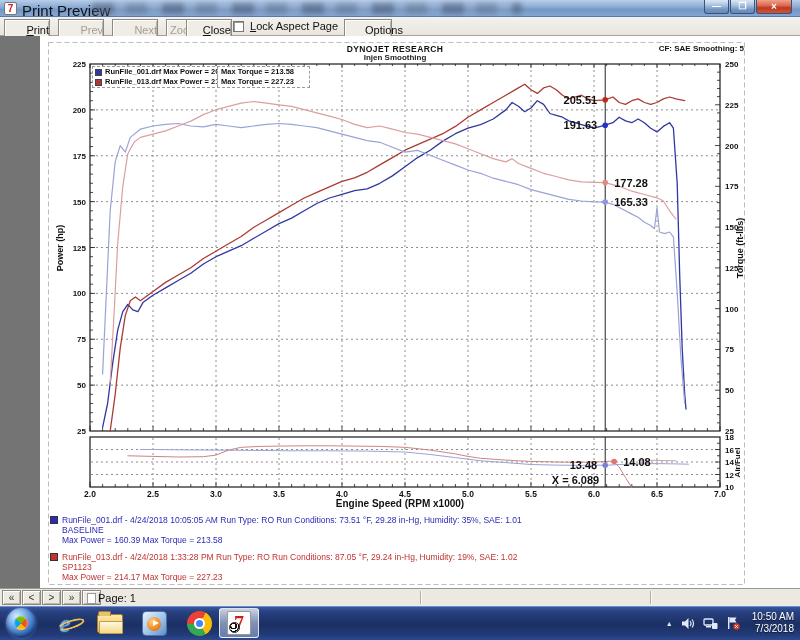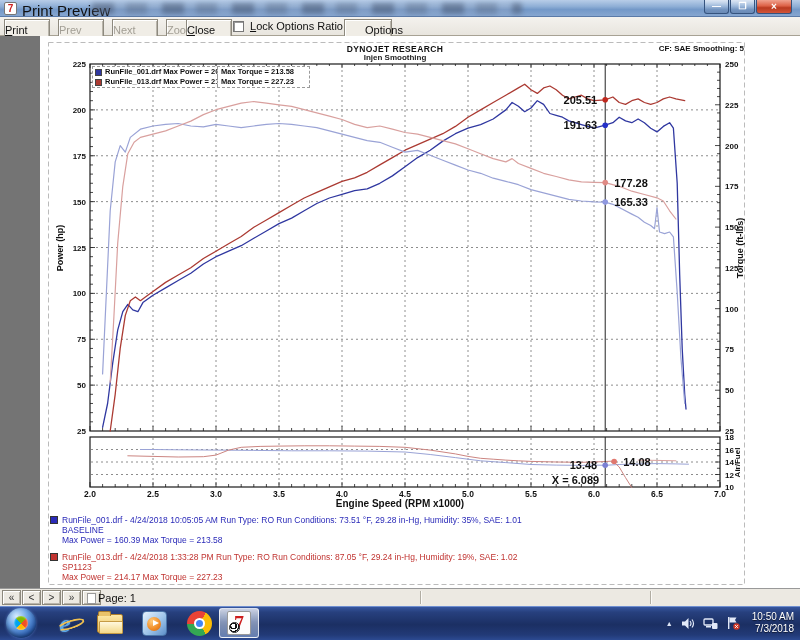--- a/index.html
+++ b/index.html
@@ -23,21 +23,21 @@
     background:linear-gradient(rgba(255,255,255,.5), rgba(255,255,255,.12) 45%, rgba(20,40,80,.18));
     color:#fff; font:bold 9px/13px "Liberation Sans",sans-serif; text-align:center; margin-left:1px; }
   .winbtn.min { width:25px; } .winbtn.max { width:25px; }
   .winbtn.close { width:36px; background:linear-gradient(#f0a28f, #dd6247 45%, #b93a20 60%, #d2553a); font-size:10px; }
 
   
   .toolbar { position:absolute; left:0; top:17px; width:800px; height:19px;
     background:linear-gradient(#f4f2ee,#e8e5de); border-bottom:1px solid #a7a294; }
   .tbtn { position:absolute; top:2px; height:22px; background:#f0ede6; border:1px solid #8d897e;
     box-shadow:inset 1px 1px 0 #ffffff, inset -1px -1px 0 #b9b5ab;
-    font-size:11px; line-height:13px; text-align:left; color:#111; }
+    font-size:11px; line-height:13px; text-align:right; color:#111; }
   .tbtn.disabled { color:#a29e94; }
   .accel { text-decoration:underline; }
   .chkbox { position:absolute; left:233px; top:4px; width:11px; height:11px; background:#fff;
     border:1px solid #777; box-shadow:inset 1px 1px 0 #9a9a9a; }
   .chklabel { position:absolute; left:250px; top:3px; font-size:11px; color:#111; }
 
   
   .preview-bg { position:absolute; left:0; top:36px; width:800px; height:552px; background:#fff; }
   .gray-strip { position:absolute; left:0; top:36px; width:40px; height:552px; background:#747474; }
 
@@ -139,21 +139,21 @@
   </div>
 
   <div class="toolbar">
     <button class="tbtn" style="left:4px;width:46px;"><span></span><span class="accel">P</span><span>rint</span></button>
     <button class="tbtn disabled" style="left:58px;width:46px;"><span>Prev</span></button>
     <button class="tbtn disabled" style="left:112px;width:46px;"><span>Next</span></button>
     <button class="tbtn disabled" style="left:166px;width:54px;"><span>Zoom </span><span class="accel">O</span><span>ut</span></button>
 
     <button class="tbtn" style="left:186px;width:46px;"><span></span><span class="accel">C</span><span>lose</span></button>
     <div class="chkbox"></div>
-    <label class="chklabel"><span class="accel">L</span><span>ock Options Ratio</span></label>
+    <label class="chklabel"><span class="accel">L</span><span>ock Aspect Page</span></label>
     <button class="tbtn" style="left:344px;width:48px;padding-left:20px;"><span>Options</span></button>
   </div>
 
   <div class="preview-bg"></div>
   <div class="gray-strip"></div>
 
   <div class="rpt-company">DYNOJET RESEARCH</div>
   <div class="rpt-sub">Injen Smoothing</div>
   <div class="rpt-cf">CF: SAE  Smoothing: 5</div>
 

